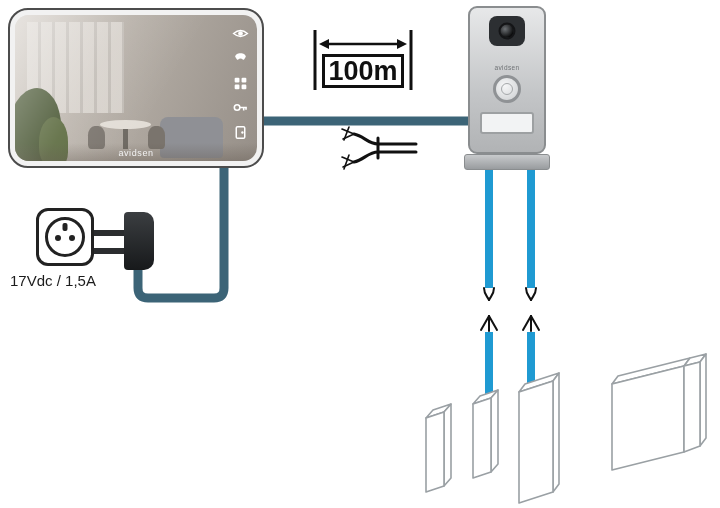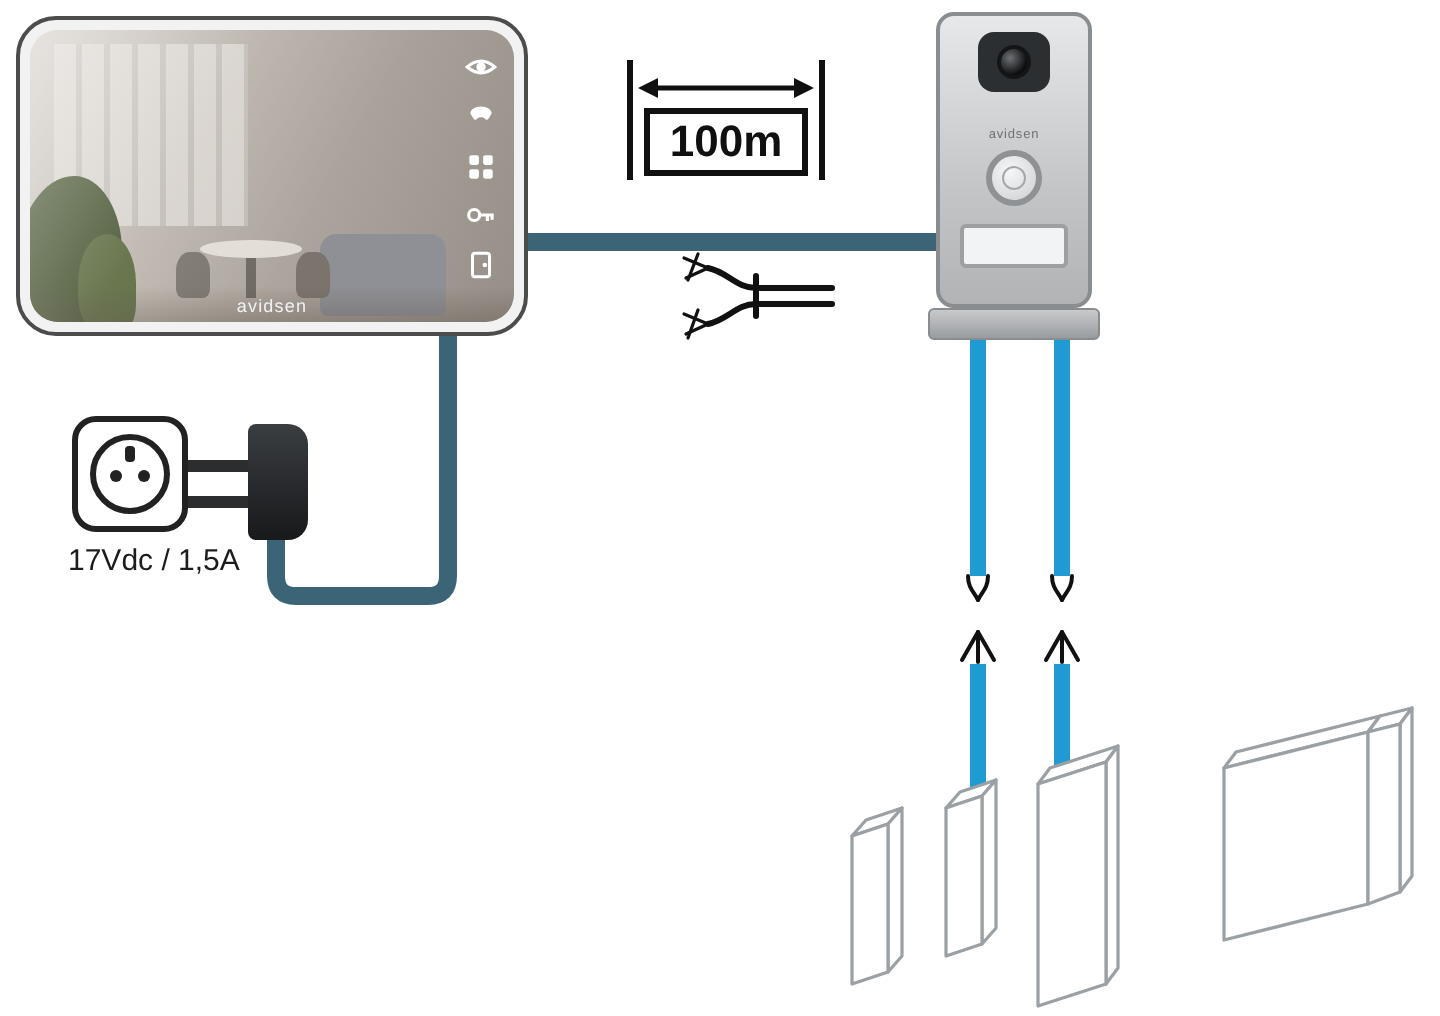--- a/index.html
+++ b/index.html
@@ -33,21 +33,21 @@
          background:linear-gradient(120deg,rgba(255,255,255,.5),rgba(255,255,255,.1) 35%,rgba(255,255,255,0) 60%);}
   .icon-col{position:absolute;right:8px;top:10px;bottom:20px;display:flex;flex-direction:column;
             justify-content:space-between;align-items:center;z-index:5;}
   .brand{position:absolute;left:0;right:0;bottom:3px;text-align:center;color:#f2f2f2;
          font-size:9px;letter-spacing:.6px;z-index:5;}
 
   
   .distance{position:absolute;left:312px;top:28px;width:102px;height:64px;z-index:4;}
   .distance-box{position:absolute;left:10px;top:26px;width:82px;height:34px;background:#fff;
           border:3px solid #101010;box-sizing:border-box;display:flex;align-items:center;
-          justify-content:center;font-size:22px;font-weight:bold;color:#101010;}
+          justify-content:center;font-size:27px;font-weight:bold;color:#101010;}
 
   
   .splice{position:absolute;left:332px;top:122px;z-index:4;}
 
   
   .station{position:absolute;left:464px;top:6px;width:86px;height:166px;z-index:3;}
   .station-body{position:absolute;left:4px;top:0;width:78px;height:148px;box-sizing:border-box;
           background:linear-gradient(180deg,#e7e8e9,#c3c5c7 60%,#b1b3b5);
           border:2px solid #8a8d8f;border-radius:9px;}
   .camera{position:absolute;left:19px;top:8px;width:36px;height:30px;background:#2c2f32;border-radius:8px;}
@@ -73,21 +73,21 @@
           border:3px solid #222;border-radius:50%;box-sizing:border-box;}
   .hole-left{position:absolute;left:7px;top:15px;width:6px;height:6px;border-radius:50%;background:#222;}
   .hole-right{position:absolute;right:7px;top:15px;width:6px;height:6px;border-radius:50%;background:#222;}
   .ground-pin{position:absolute;left:50%;top:3px;transform:translateX(-50%);width:5px;height:8px;
           background:#222;border-radius:2px;}
   .adapter{position:absolute;left:94px;top:212px;width:62px;height:58px;z-index:2;}
   .prong{position:absolute;left:0;width:34px;height:6px;background:#2b2d2f;}
   .prong.p1{top:18px;} .prong.p2{top:36px;}
   .adapter-body{position:absolute;left:30px;top:0;width:30px;height:58px;border-radius:4px 10px 10px 4px;
           background:linear-gradient(180deg,#3b3e41,#17191b);}
-  .power-label{position:absolute;left:10px;top:272px;font-size:15px;color:#1c1c1c;z-index:2;margin-left:24px;}
+  .power-label{position:absolute;left:10px;top:272px;font-size:15px;color:#1c1c1c;z-index:2;}
 
   
   .wire-end{position:absolute;z-index:4;}
   .wire-end.left{left:477px;top:286px;}
   .wire-end.right{left:519px;top:286px;}
 </style>
 </head>
 <body>
 
 <div id="stage">

